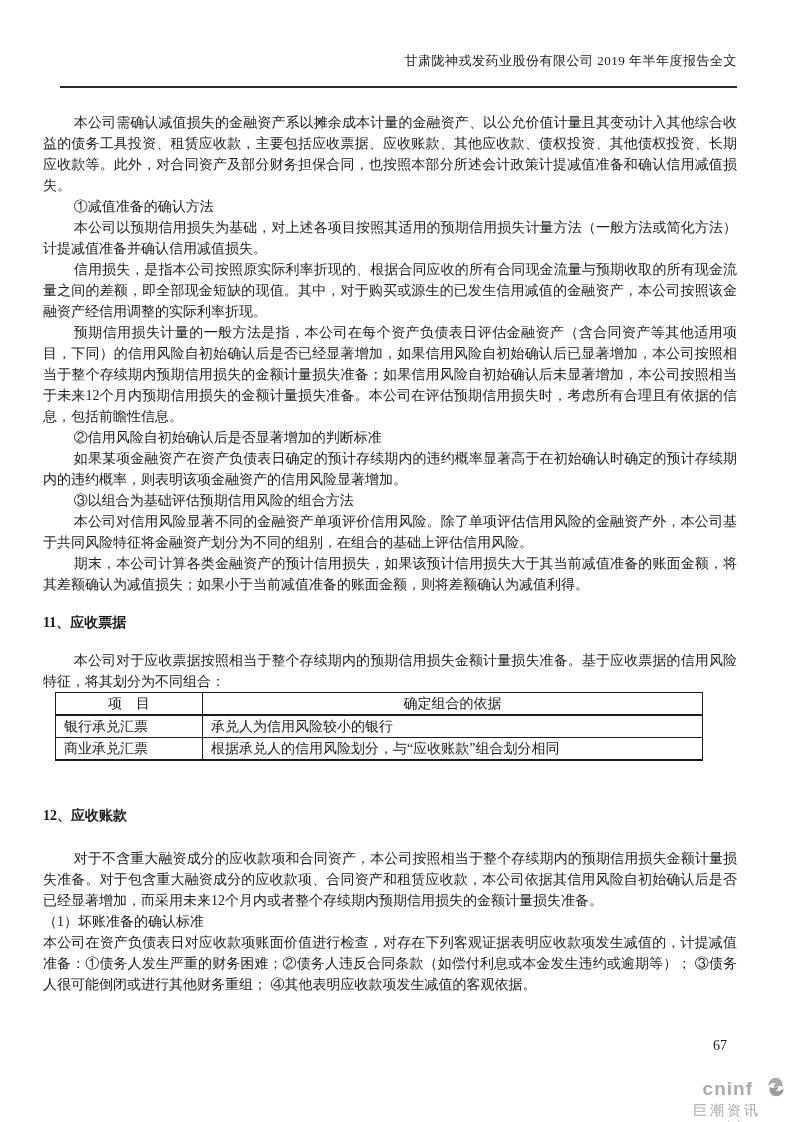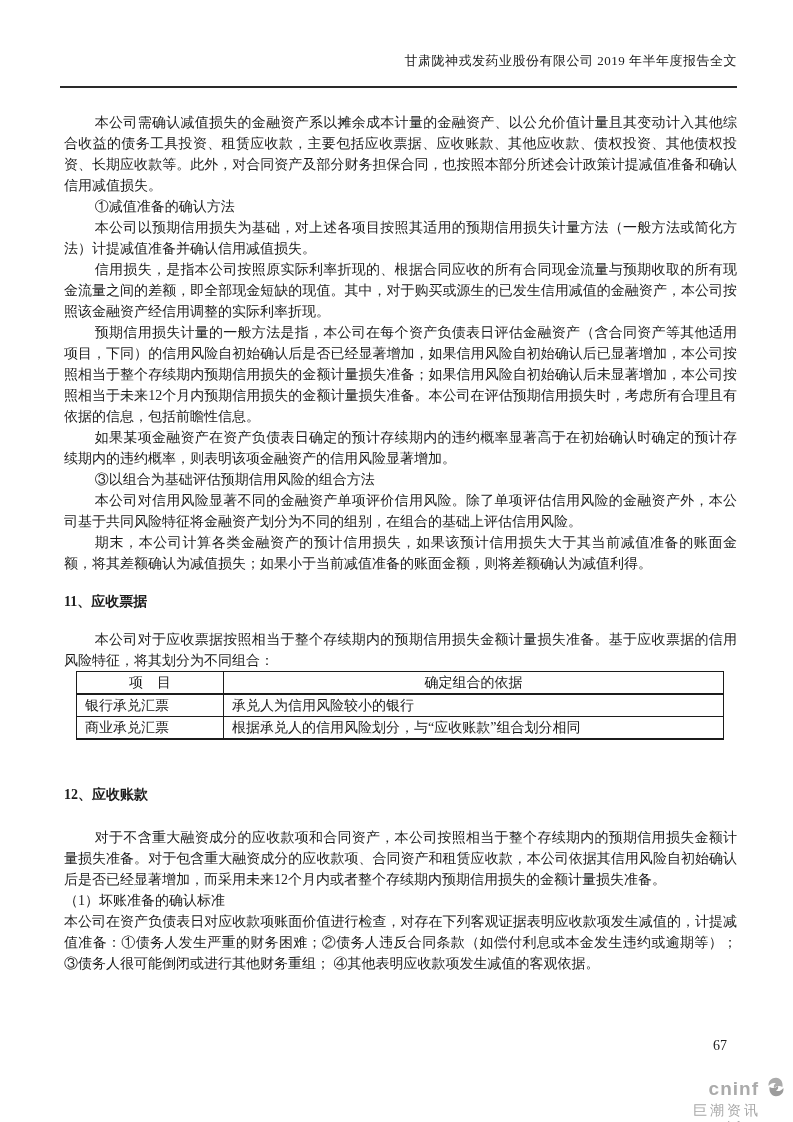--- a/index.html
+++ b/index.html
@@ -15,21 +15,21 @@
   }
   .doc-header{
     margin:52px 56px 0 60px;
     text-align:right;
     font-size:13px;
     letter-spacing:.5px;
     padding-bottom:16px;
     border-bottom:2px solid #2a2a2a;
   }
   .content{
-    padding:0 56px 0 64px;
+    padding:0 56px 0 43px;
     font-size:14px;
     line-height:21px;
     text-align:justify;
   }
   .content p{margin:0;}
   .content p.indent{text-indent:2.2em;}
   .first-block{margin-top:24px;}
   h2.sec{
     font-size:14px;
     font-weight:bold;
@@ -71,21 +71,21 @@
     position:absolute;
     top:1076px;
     right:6px;
     text-align:right;
     color:#a6a6a6;
     font-family:"Liberation Sans","DejaVu Sans",sans-serif;
     line-height:1;
     user-select:none;
   }
   .cninfo-logo .brand-row{
-    display:flex;align-items:center;justify-content:flex-end;gap:6px;
+    display:flex;align-items:center;justify-content:flex-end;gap:12px;
   }
   .cninfo-logo .brand{
     font-size:19px;font-weight:bold;letter-spacing:1px;color:#ababab;
   }
   .cninfo-logo .caption{font-size:14px;margin-top:2px;margin-right:26px;letter-spacing:3px;}
   .cninfo-logo .url{font-size:11px;margin-top:3px;letter-spacing:.3px;}
 </style>
 </head>
 <body>
 
@@ -94,20 +94,21 @@
   <div class="doc-header">甘肃陇神戎发药业股份有限公司 2019 年半年度报告全文</div>
 
   <div class="content">
 
     <div id="top-paras" class="first-block">
         <p class="indent">本公司需确认减值损失的金融资产系以摊余成本计量的金融资产、以公允价值计量且其变动计入其他综合收益的债务工具投资、租赁应收款，主要包括应收票据、应收账款、其他应收款、债权投资、其他债权投资、长期应收款等。此外，对合同资产及部分财务担保合同，也按照本部分所述会计政策计提减值准备和确认信用减值损失。</p>
         <p class="indent">①减值准备的确认方法</p>
         <p class="indent">本公司以预期信用损失为基础，对上述各项目按照其适用的预期信用损失计量方法（一般方法或简化方法）计提减值准备并确认信用减值损失。</p>
         <p class="indent">信用损失，是指本公司按照原实际利率折现的、根据合同应收的所有合同现金流量与预期收取的所有现金流量之间的差额，即全部现金短缺的现值。其中，对于购买或源生的已发生信用减值的金融资产，本公司按照该金融资产经信用调整的实际利率折现。</p>
         <p class="indent">预期信用损失计量的一般方法是指，本公司在每个资产负债表日评估金融资产（含合同资产等其他适用项目，下同）的信用风险自初始确认后是否已经显著增加，如果信用风险自初始确认后已显著增加，本公司按照相当于整个存续期内预期信用损失的金额计量损失准备；如果信用风险自初始确认后未显著增加，本公司按照相当于未来12个月内预期信用损失的金额计量损失准备。本公司在评估预期信用损失时，考虑所有合理且有依据的信息，包括前瞻性信息。</p>
+        <p class="indent">②信用风险自初始确认后是否显著增加的判断标准</p>
         <p class="indent">如果某项金融资产在资产负债表日确定的预计存续期内的违约概率显著高于在初始确认时确定的预计存续期内的违约概率，则表明该项金融资产的信用风险显著增加。</p>
         <p class="indent">③以组合为基础评估预期信用风险的组合方法</p>
         <p class="indent">本公司对信用风险显著不同的金融资产单项评价信用风险。除了单项评估信用风险的金融资产外，本公司基于共同风险特征将金融资产划分为不同的组别，在组合的基础上评估信用风险。</p>
         <p class="indent">期末，本公司计算各类金融资产的预计信用损失，如果该预计信用损失大于其当前减值准备的账面金额，将其差额确认为减值损失；如果小于当前减值准备的账面金额，则将差额确认为减值利得。</p>
       </div>
 
     <h2 class="sec">11、应收票据</h2>
 
     <p class="indent">本公司对于应收票据按照相当于整个存续期内的预期信用损失金额计量损失准备。基于应收票据的信用风险特征，将其划分为不同组合：</p>
 

